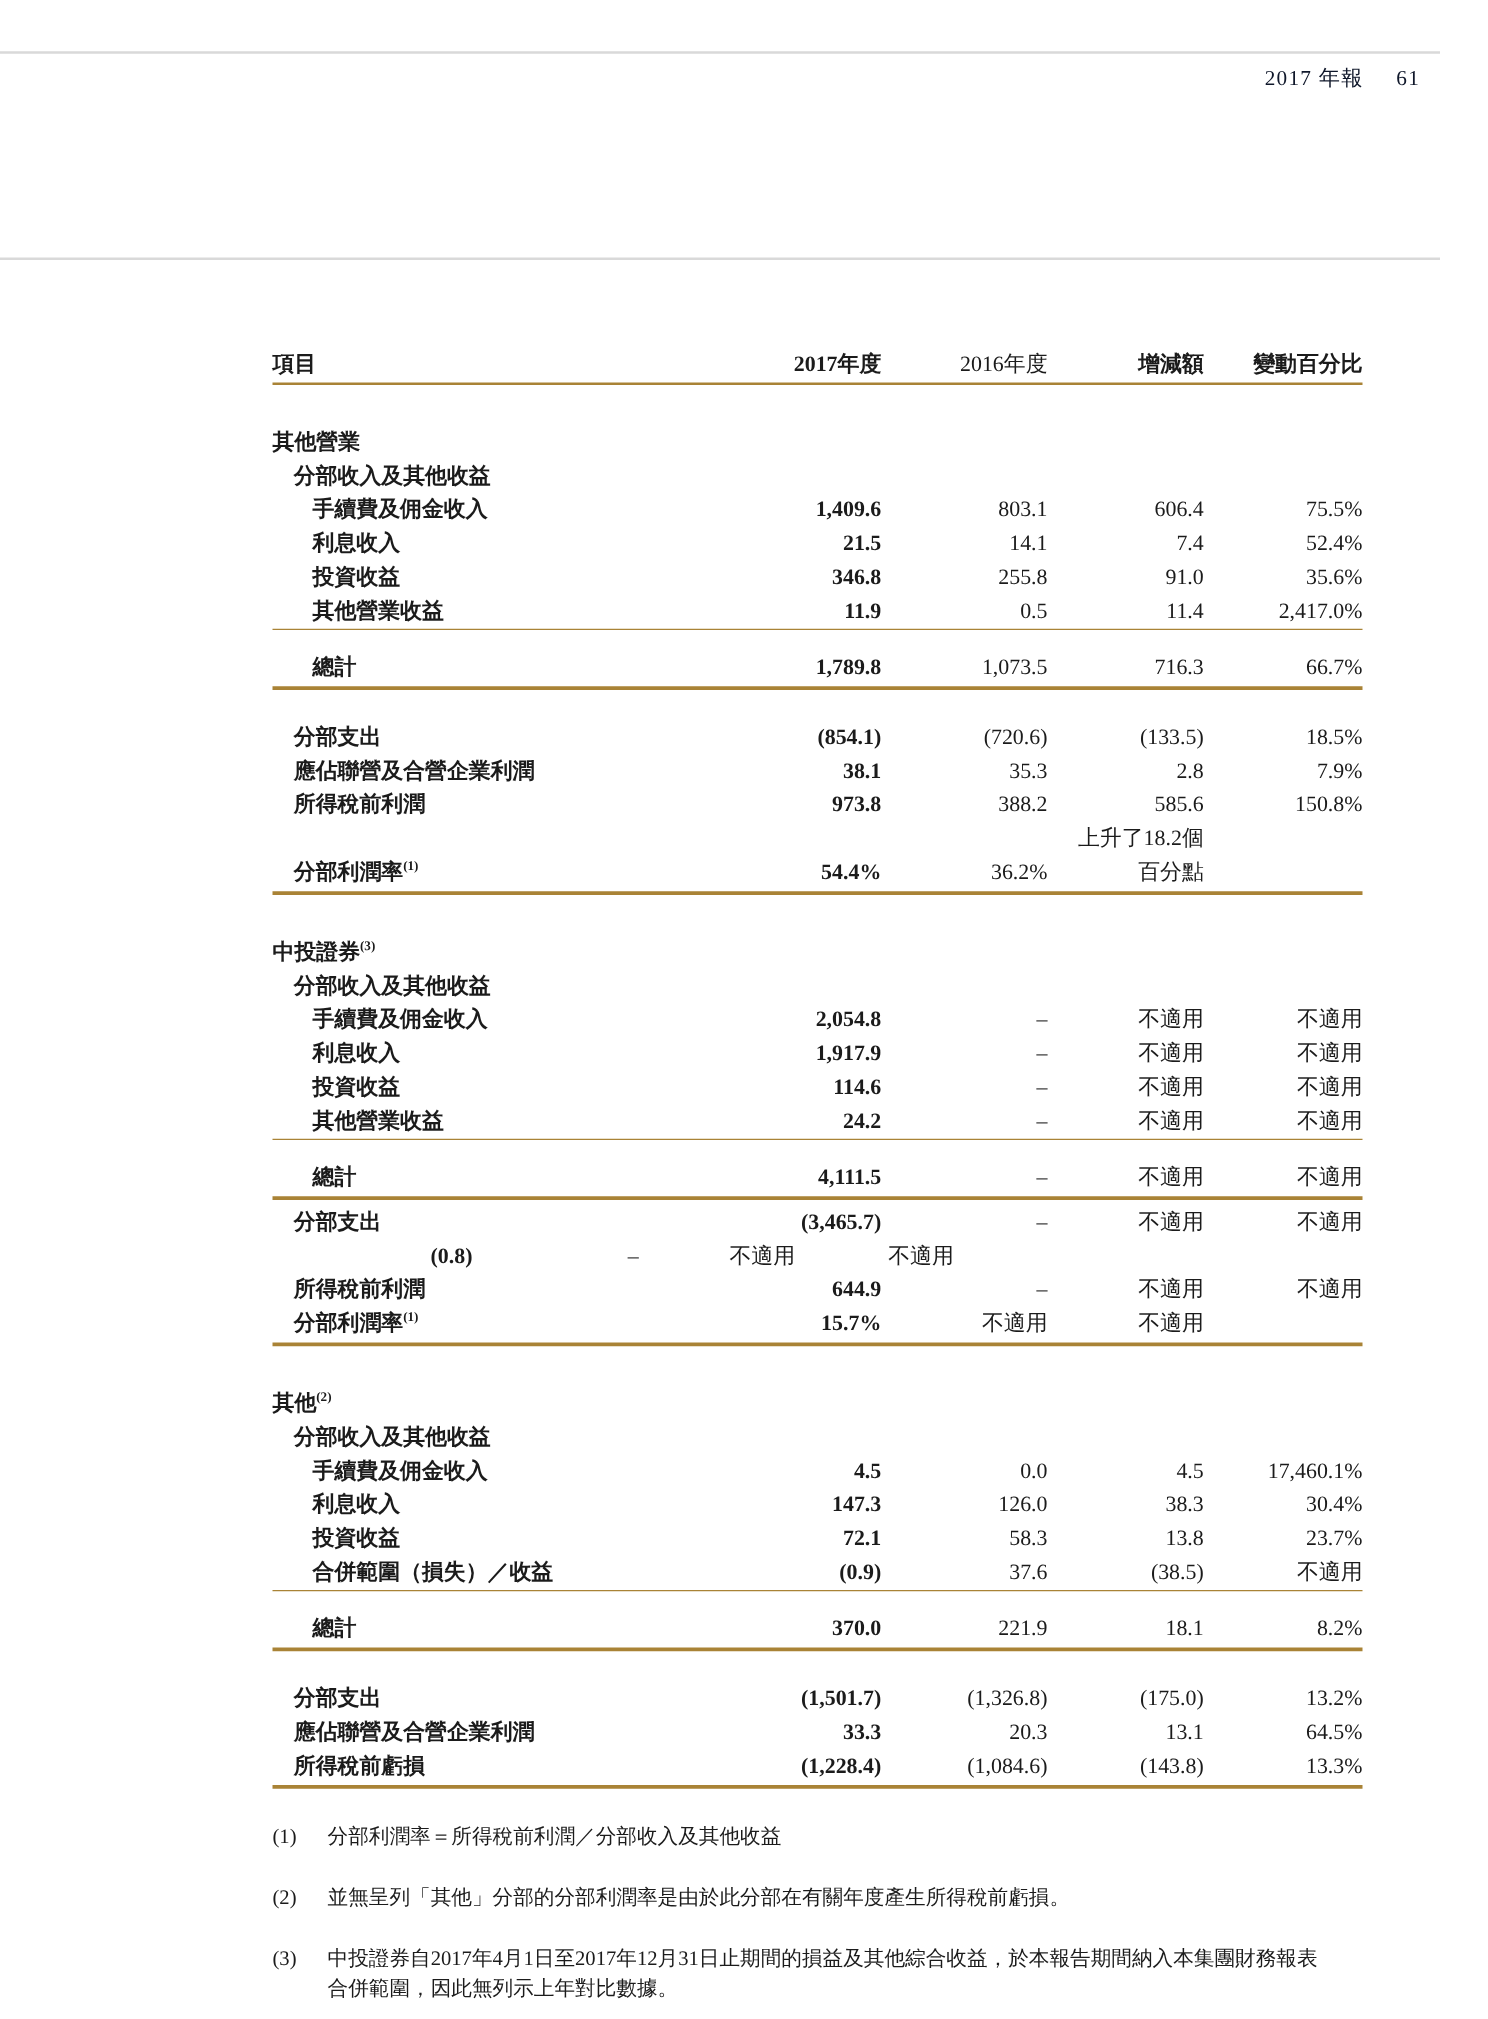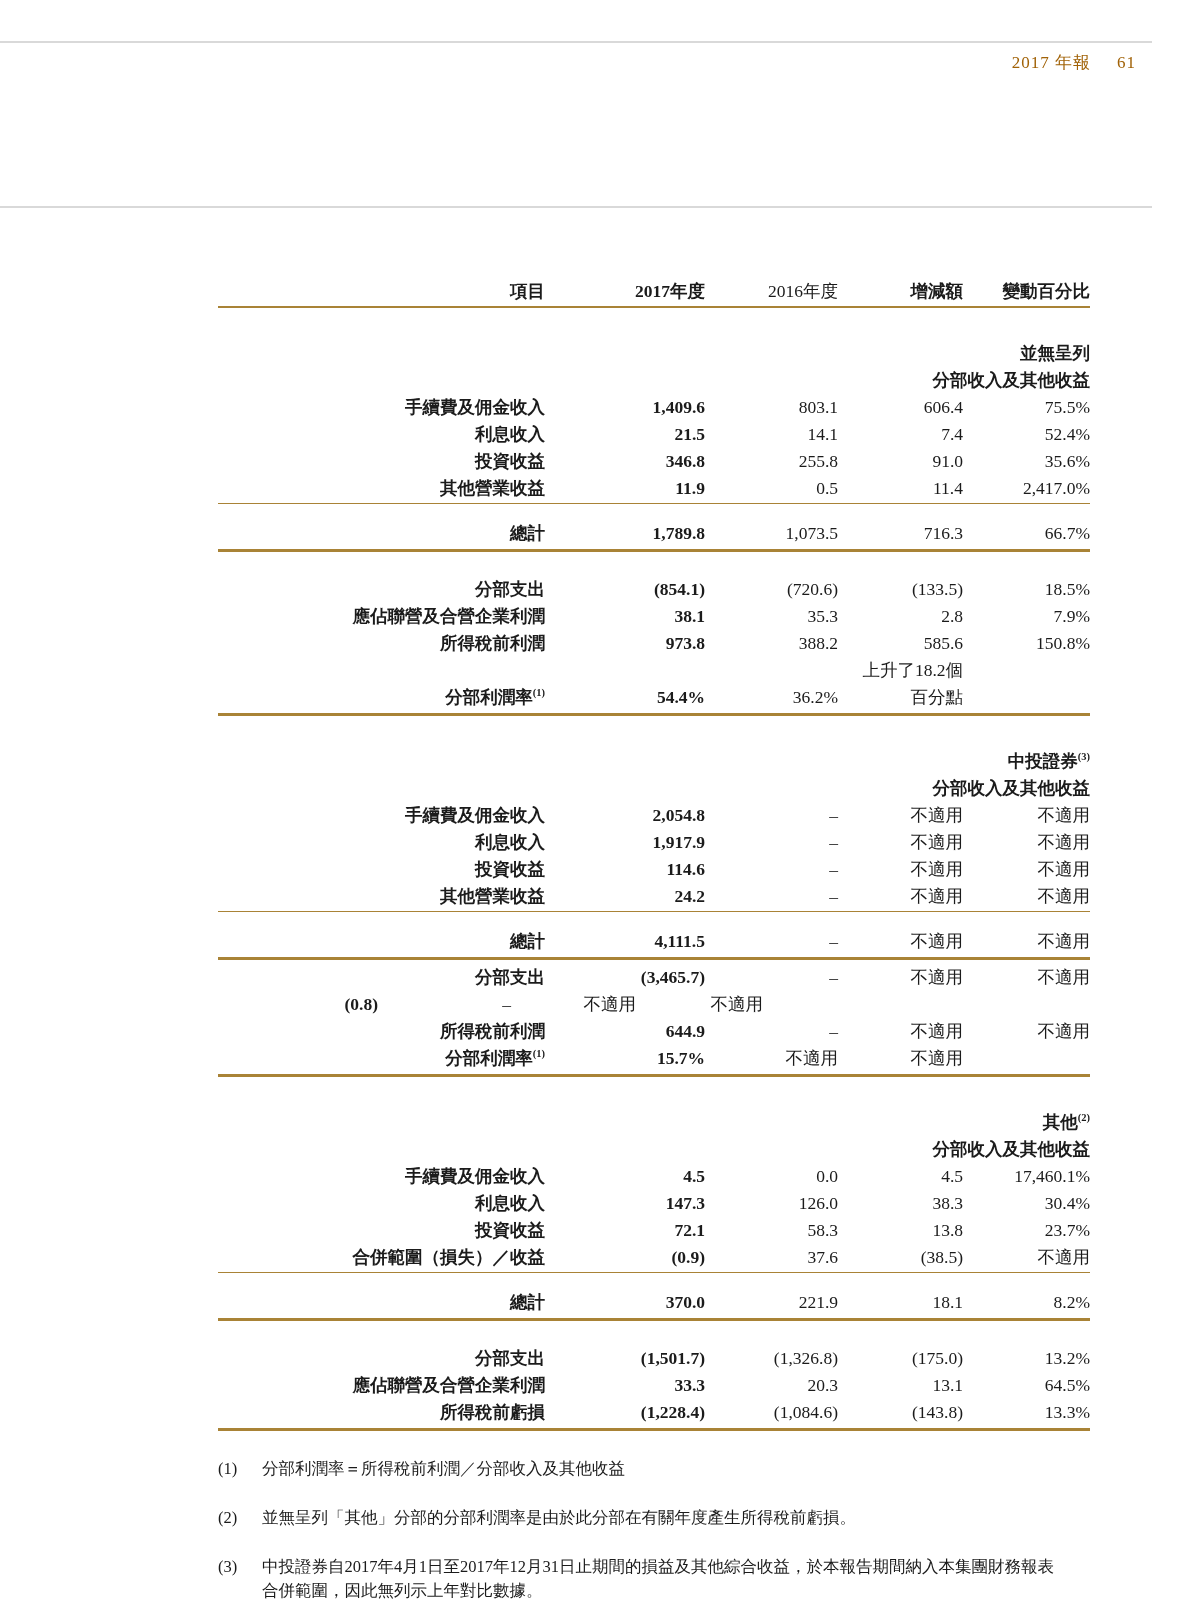--- a/index.html
+++ b/index.html
@@ -9,31 +9,31 @@
     background:#ffffff;
     font-family:"Liberation Serif","DejaVu Serif",serif;
     color:#1b1b1b;
     overflow:hidden;
   }
   .hr-gray{position:absolute;left:0;width:1152px;height:2px;background:#d9d9d9;}
   .hr-top{top:41px;}
   .hr-mid{top:206px;}
   .page-header{
     position:absolute;top:51px;right:54px;
-    font-size:17px;letter-spacing:1px;white-space:nowrap;color:#a16207;font-family:Liberation Serif, serif;
+    font-size:17px;letter-spacing:1px;white-space:nowrap;color:#0f172a;font-family:Liberation Serif, serif;
   }
   .page-header .pgnum{margin-left:26px;}
 
   .table{
     position:absolute;left:218px;top:278px;width:872px;
     font-size:17.5px;
   }
   .trow{display:flex;align-items:flex-end;min-height:27px;}
   .c{line-height:27px;}
-  .label{flex:1;text-align:right;white-space:nowrap;}
+  .label{flex:1;text-align:left;white-space:nowrap;}
   .v{width:133px;text-align:right;white-space:pre-line;}
   .v1{width:160px;}
   .v3{width:125px;}
   .v4{width:127px;}
   .b{font-weight:bold;}
   .ind1{padding-left:17px;}
   .ind2{padding-left:32px;font-weight:bold;}
   sup.fnm{font-size:10.5px;line-height:0;vertical-align:super;letter-spacing:0;}
   .rule{background:#a98336;}
   .rule.thin{height:1px;margin-top:1px;}
@@ -62,21 +62,21 @@
 
     <div class="trow thead">
         <div class="c label b">項目</div>
         <div class="c v v1 b">2017年度</div>
         <div class="c v">2016年度</div>
         <div class="c v v3 b">增減額</div>
         <div class="c v v4 b">變動百分比</div>
       </div>
       <div class="rule medium"></div>
       <div class="trow sec-title">
-        <div class="c label b">並無呈列</div>
+        <div class="c label b">其他營業</div>
       </div>
       <div class="trow">
         <div class="c label ind1 b">分部收入及其他收益</div>
       </div>
       <div class="trow">
         <div class="c label ind2">手續費及佣金收入</div>
         <div class="c v v1 b">1,409.6</div>
         <div class="c v">803.1</div>
         <div class="c v v3">606.4</div>
         <div class="c v v4">75.5%</div>

